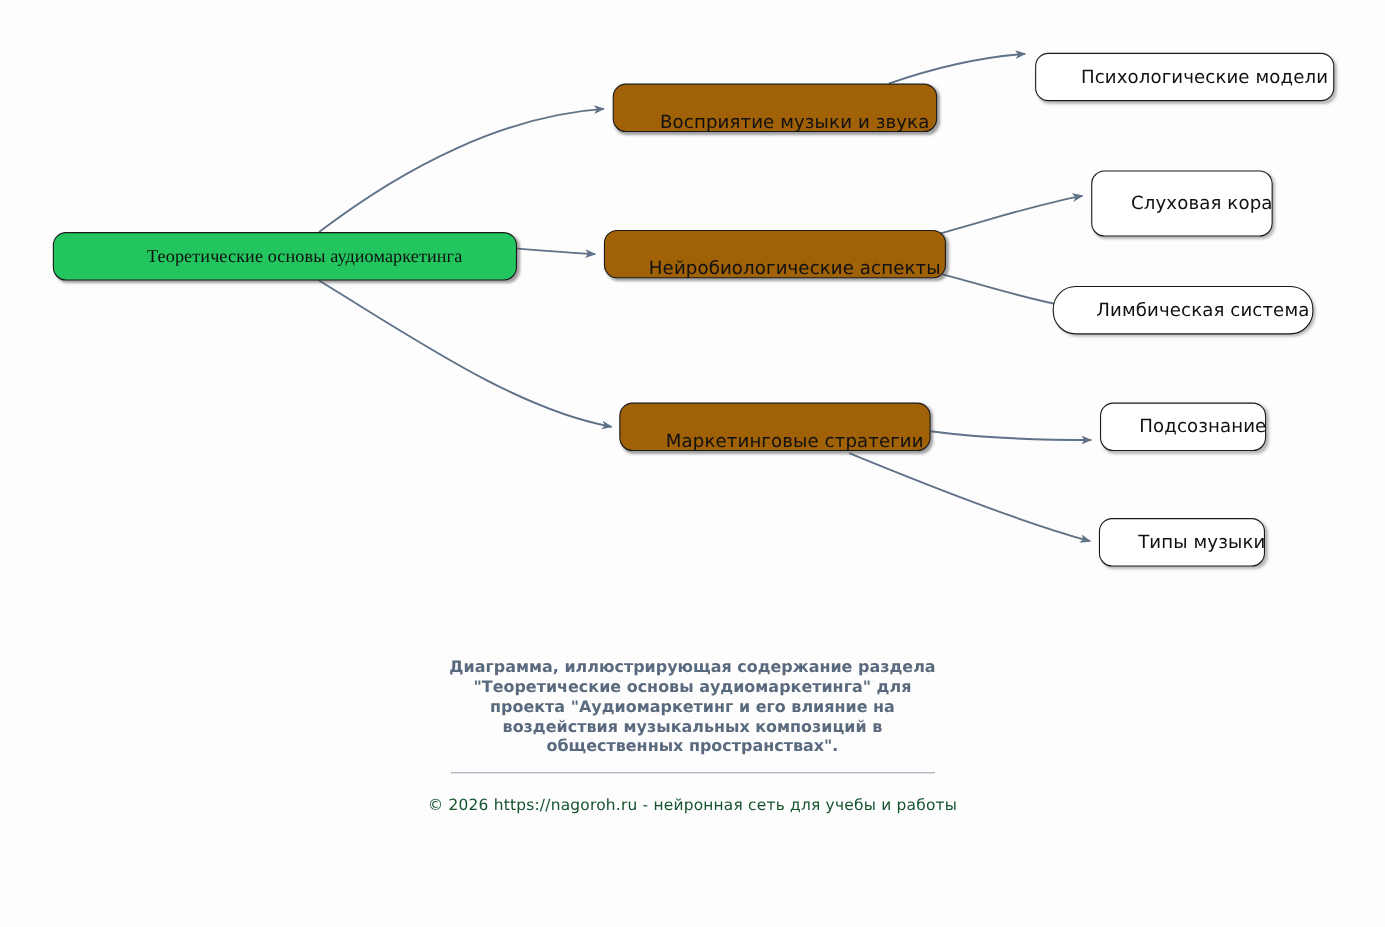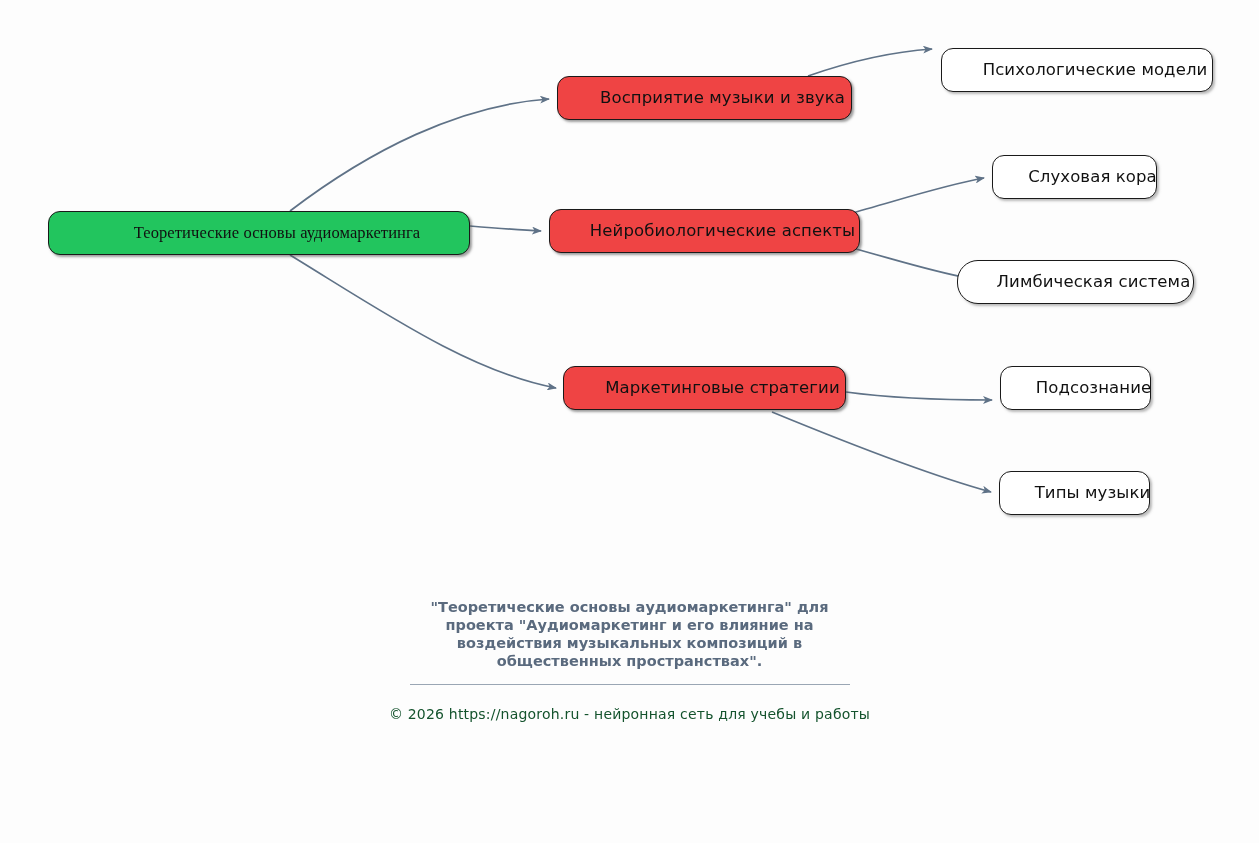--- a/index.html
+++ b/index.html
@@ -51,24 +51,25 @@
 
   .node.root {
     background: #22c55e;
     color: #111111;
     font-size: 16.5px;
     box-shadow: 2px 2px 2.5px rgba(80,80,80,0.55);
     font-family: Liberation Serif, serif;
   }
 
   .node.branch {
-    background: #ef4444;
+    background: #a16207;
     color: #111111;
     font-size: 16.5px;
     box-shadow: 2px 2px 2.5px rgba(80,80,80,0.55);
+    align-items: flex-end;
   }
 
   .node.leaf {
     background: #ffffff;
     color: #111111;
     font-size: 16.5px;
     box-shadow: 2px 2px 2.5px rgba(120,120,120,0.5);
   }
 
   
@@ -142,38 +143,39 @@
   </div>
 
   <div class="node branch" style="left:563px; top:366px; width:283px; height:44px;">
     <span class="node-label">Маркетинговые стратегии</span>
   </div>
 
   <div class="node leaf" style="left:941px; top:48px; width:272px; height:44px;">
     <span class="node-label">Психологические модели</span>
   </div>
 
-  <div class="node leaf" style="left:992px; top:155px; width:165px; height:44px;">
+  <div class="node leaf" style="left:992px; top:155px; width:165px; height:60px;">
     <span class="node-label">Слуховая кора</span>
   </div>
 
   <div class="node leaf" style="left:957px; top:260px; width:237px; height:44px;border-radius:21px;">
     <span class="node-label">Лимбическая система</span>
   </div>
 
   <div class="node leaf" style="left:1000px; top:366px; width:151px; height:44px;">
     <span class="node-label">Подсознание</span>
   </div>
 
   <div class="node leaf" style="left:999px; top:471px; width:151px; height:44px;">
     <span class="node-label">Типы музыки</span>
   </div>
 
   <div id="caption-block">
     <div id="caption-text">
+      <div>Диаграмма, иллюстрирующая содержание раздела</div>
       <div>"Теоретические основы аудиомаркетинга" для</div>
       <div>проекта "Аудиомаркетинг и его влияние на</div>
       <div>воздействия музыкальных композиций в</div>
       <div>общественных пространствах".</div>
     </div>
     <div id="caption-rule"></div>
     <div id="footer-text">© 2026 https://nagoroh.ru - нейронная сеть для учебы и работы</div>
   </div>
 
 </div>

